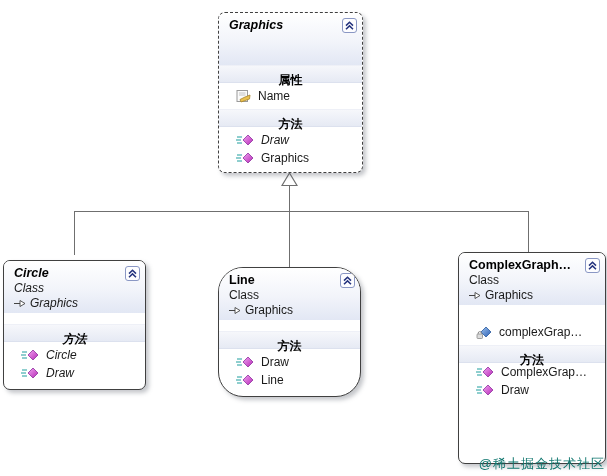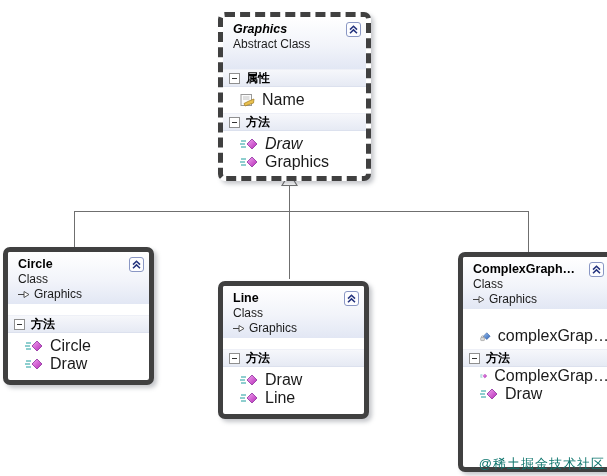--- a/index.html
+++ b/index.html
@@ -2,42 +2,42 @@
 <html><head>
 <meta charset="utf-8">
 <style>
   html,body{margin:0;padding:0;}
   body{
     width:607px;height:476px;position:relative;background:#ffffff;
     font-family:"Liberation Sans", sans-serif;overflow:hidden;
   }
   
   .uml-box{
-    position:absolute;background:#ffffff;border:5px solid #404040;
+    position:absolute;background:#ffffff;border:1px solid #404040;
     border-radius:7px;box-shadow:3px 3px 4px rgba(90,95,105,.35);
     overflow:hidden;z-index:2;font-size:12px;color:#1a1a1a;
   }
   .uml-box.abstract{border-style:dashed;}
   .hdr{
     background:linear-gradient(180deg,#ffffff 0%,#f2f4fa 55%,#e2e7f4 100%);
     padding:4px 10px 0 10px;position:relative;
   }
   .hdr .title{font-weight:bold;font-size:12.5px;line-height:16px;color:#000;white-space:nowrap;}
   .hdr .title.it{font-style:italic;}
   .hdr .kind{font-size:12px;line-height:15px;color:#1a1a1a;}
   .hdr .base{display:flex;align-items:center;gap:4px;font-size:12px;line-height:15px;}
   .collapse-btn{position:absolute;top:5px;right:5px;width:15px;height:15px;cursor:pointer;}
   .band{
     display:flex;align-items:center;gap:6px;height:16px;padding:0 6px;
     background:linear-gradient(180deg,#f6f7fb 0%,#e6eaf4 100%);
     border-top:1px solid #eef0f7;border-bottom:1px solid #dce1ee;
-    font-weight:bold;font-size:12px;color:#000;
+    font-weight:bold;font-size:12px;color:#000;flex-direction:column;
   }
   .row{display:flex;align-items:center;gap:7px;height:18px;padding-left:17px;white-space:nowrap;}
-  .row .lbl{font-size:16px;color:#1a1a1a;}
+  .row .lbl{font-size:12px;color:#1a1a1a;}
   .row .lbl.it{font-style:italic;}
   .spacer{width:100%;}
   .mt4{margin-top:4px;}
   
   .conn{position:absolute;background:#6f6f6f;z-index:1;}
   .tri{position:absolute;z-index:1;}
   
   .watermark{
     position:absolute;right:2px;top:455px;z-index:5;
     font-size:13px;color:#0f766e;letter-spacing:1px;
@@ -64,21 +64,20 @@
 <div class="conn" style="left:74px;top:211px;width:1px;height:44px;"></div>
 <div class="conn" style="left:289px;top:186px;width:1px;height:93px;"></div>
 <div class="conn" style="left:528px;top:211px;width:1px;height:41px;"></div>
 <svg class="tri" style="left:281px;top:172px;" width="17" height="15" viewBox="0 0 17 15">
   <polygon points="8.5,1 16,13.5 1,13.5" fill="#ffffff" stroke="#6f6f6f" stroke-width="1.2"></polygon>
 </svg>
 
 <div class="uml-box abstract" style="left:218px;top:12px;width:143px;height:159px;">
   <div class="hdr" style="height:48px;">
     <div class="title it">Graphics</div>
-    <div class="kind">Abstract Class</div>
     <span class="collapse-btn">
       <svg width="15" height="15" viewBox="0 0 15 15">
         <rect x="0.5" y="0.5" width="14" height="14" rx="2.5" fill="#fdfdff" stroke="#8a97c4"></rect>
         <path d="M4 7.6 L7.5 4.2 L11 7.6" fill="none" stroke="#26357f" stroke-width="1.5"></path>
         <path d="M4 11.3 L7.5 7.9 L11 11.3" fill="none" stroke="#26357f" stroke-width="1.5"></path>
       </svg>
     </span>
   </div>
   <div class="band">
     <svg width="11" height="11" viewBox="0 0 11 11">
@@ -112,21 +111,21 @@
   </div>
   <div class="row">
     <svg width="18" height="12" viewBox="0 0 18 12">
       <path d="M1 3 H6 M0 6 H5 M1 9 H6" stroke="#1f9e9e" stroke-width="1"></path>
       <polygon points="12,1 17,6 12,11 7,6" fill="url(#gMag)" stroke="#8e2f9e" stroke-width="0.8"></polygon>
     </svg>
     <span class="lbl">Graphics</span>
   </div>
 </div>
 
-<div class="uml-box" style="left:3px;top:247px;width:141px;height:128px;">
+<div class="uml-box" style="left:3px;top:260px;width:141px;height:128px;font-style:italic;">
   <div class="hdr" style="height:48px;">
     <div class="title">Circle</div>
     <div class="kind">Class</div>
     <div class="base">
       <svg width="12" height="9" viewBox="0 0 12 9">
         <path d="M0 4.5 H6" stroke="#444" stroke-width="1"></path>
         <polygon points="6,1.5 11,4.5 6,7.5" fill="#ffffff" stroke="#444" stroke-width="0.9"></polygon>
       </svg>
       <span>Graphics</span>
     </div>
@@ -155,21 +154,21 @@
   </div>
   <div class="row">
     <svg width="18" height="12" viewBox="0 0 18 12">
       <path d="M1 3 H6 M0 6 H5 M1 9 H6" stroke="#1f9e9e" stroke-width="1"></path>
       <polygon points="12,1 17,6 12,11 7,6" fill="url(#gMag)" stroke="#8e2f9e" stroke-width="0.8"></polygon>
     </svg>
     <span class="lbl">Draw</span>
   </div>
 </div>
 
-<div class="uml-box" style="left:218px;top:281px;width:141px;height:128px;">
+<div class="uml-box" style="left:218px;top:267px;width:141px;height:128px;border-radius:25px;">
   <div class="hdr" style="height:48px;">
     <div class="title">Line</div>
     <div class="kind">Class</div>
     <div class="base">
       <svg width="12" height="9" viewBox="0 0 12 9">
         <path d="M0 4.5 H6" stroke="#444" stroke-width="1"></path>
         <polygon points="6,1.5 11,4.5 6,7.5" fill="#ffffff" stroke="#444" stroke-width="0.9"></polygon>
       </svg>
       <span>Graphics</span>
     </div>

